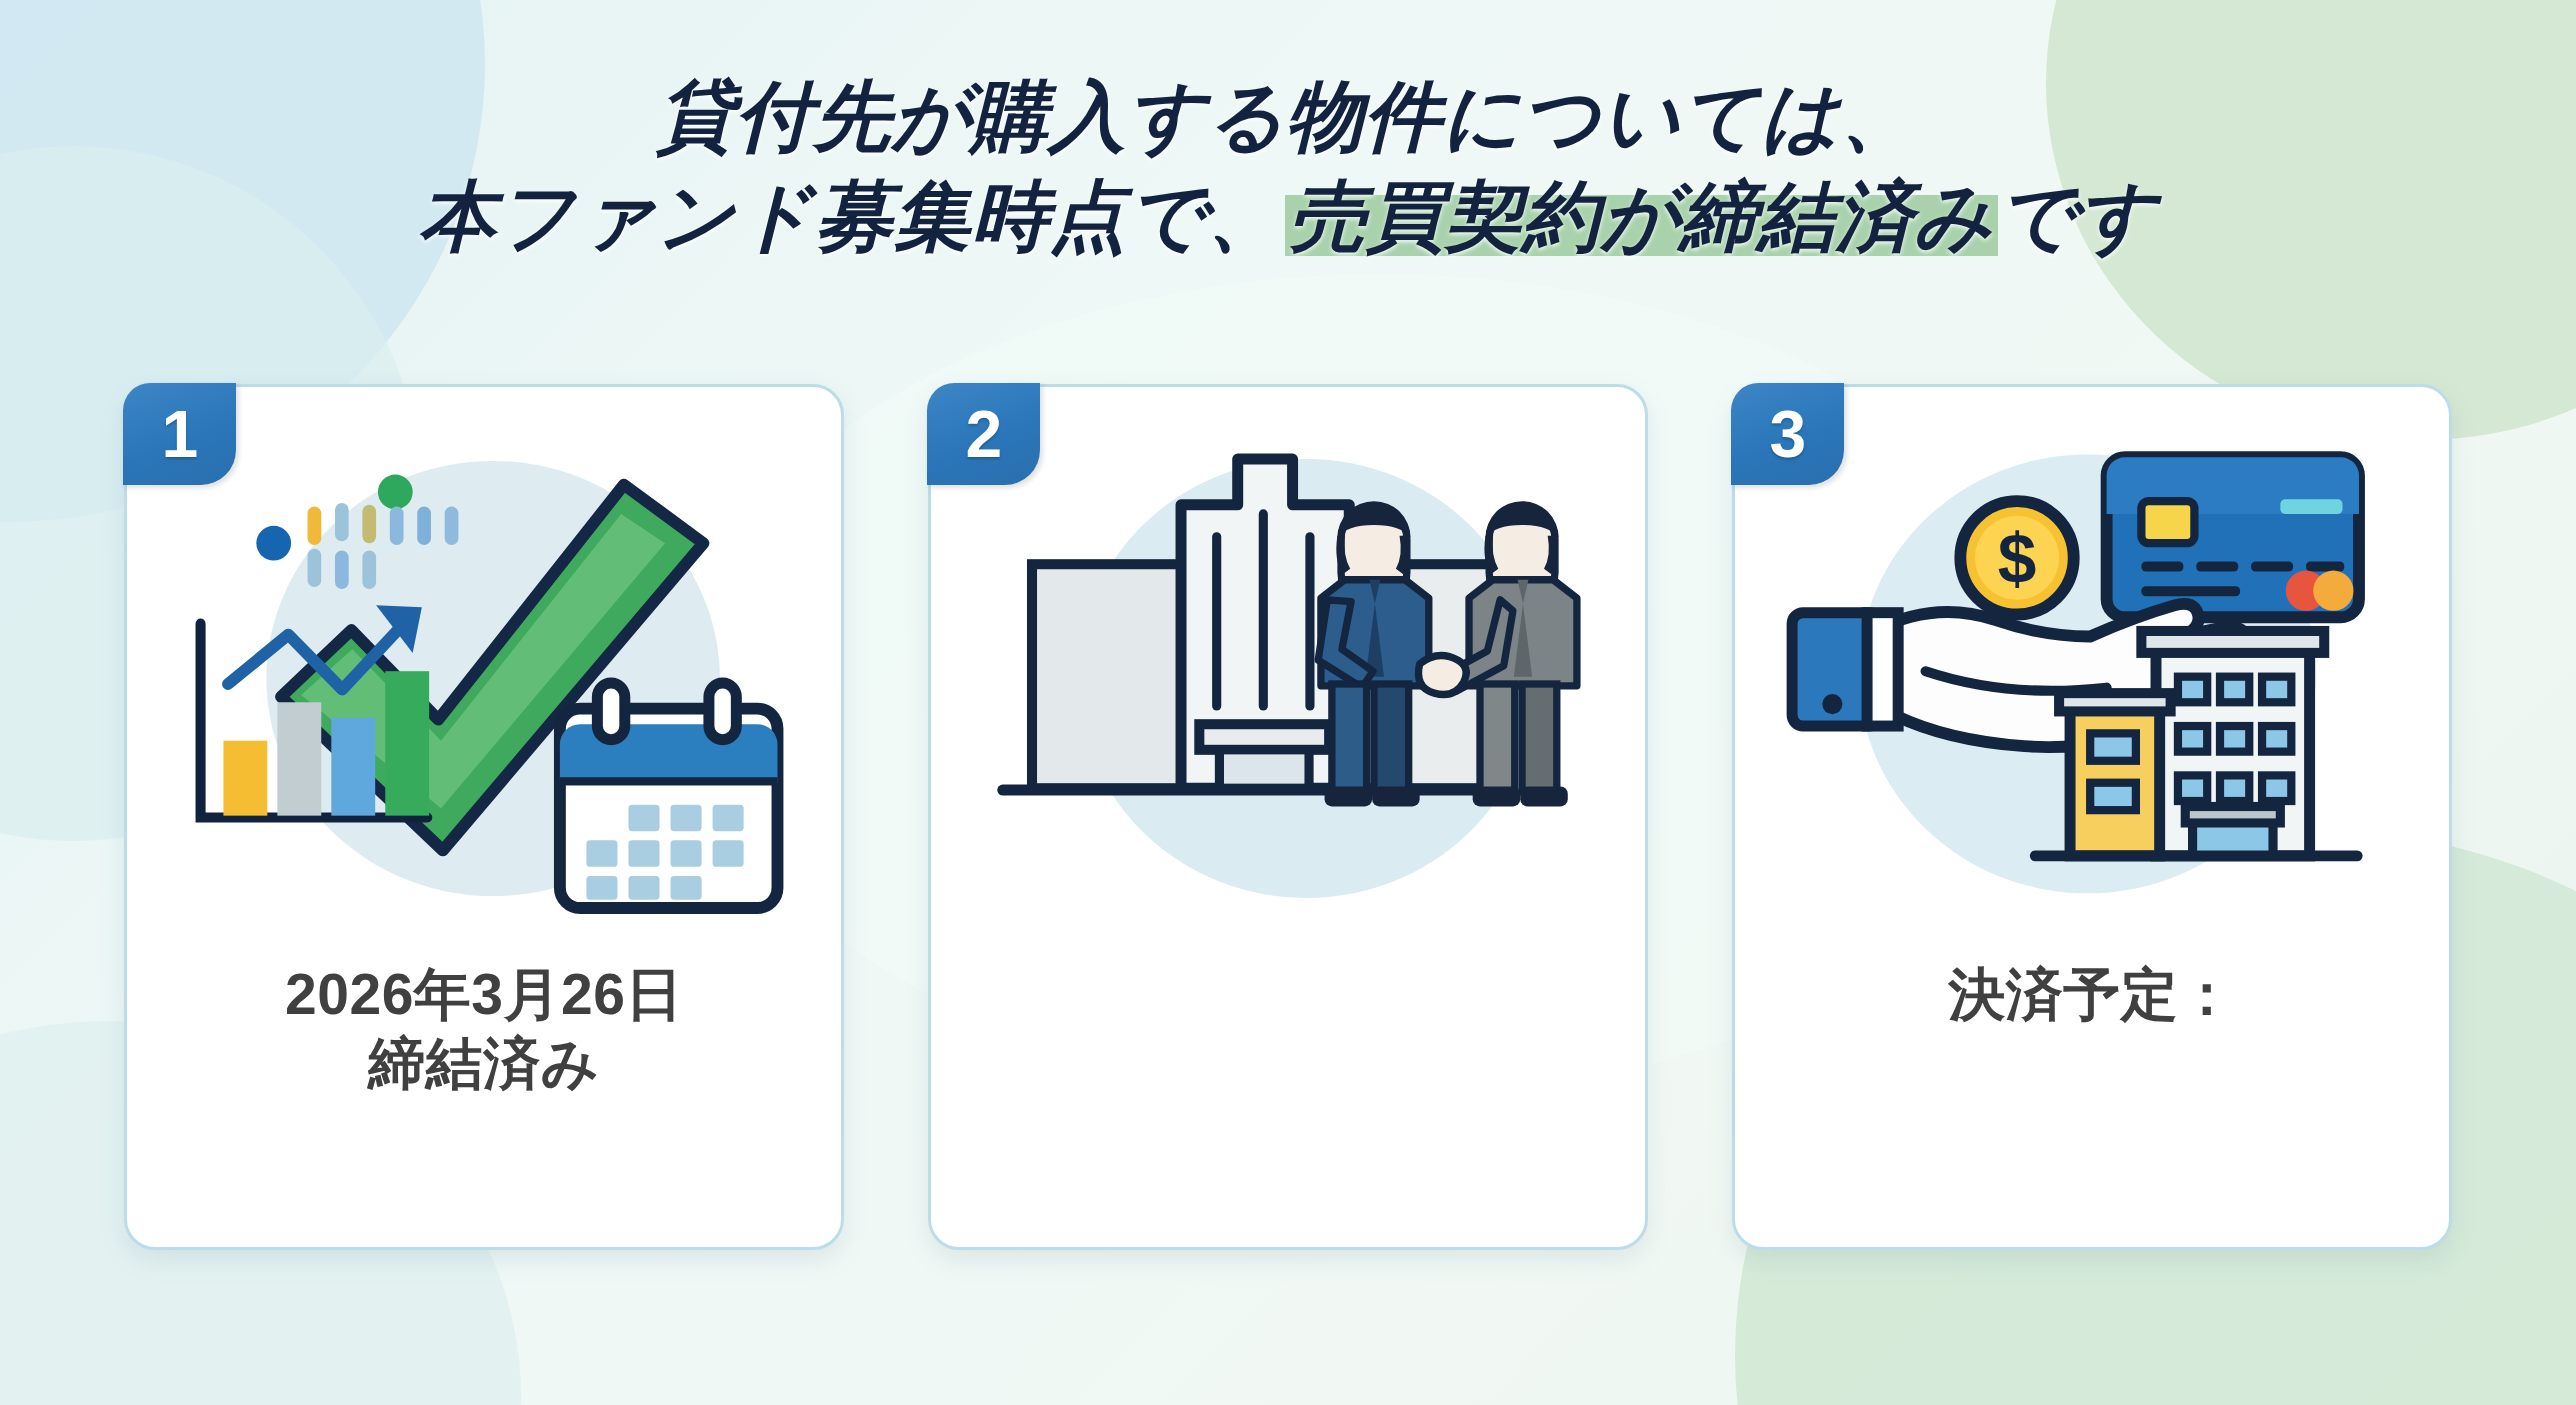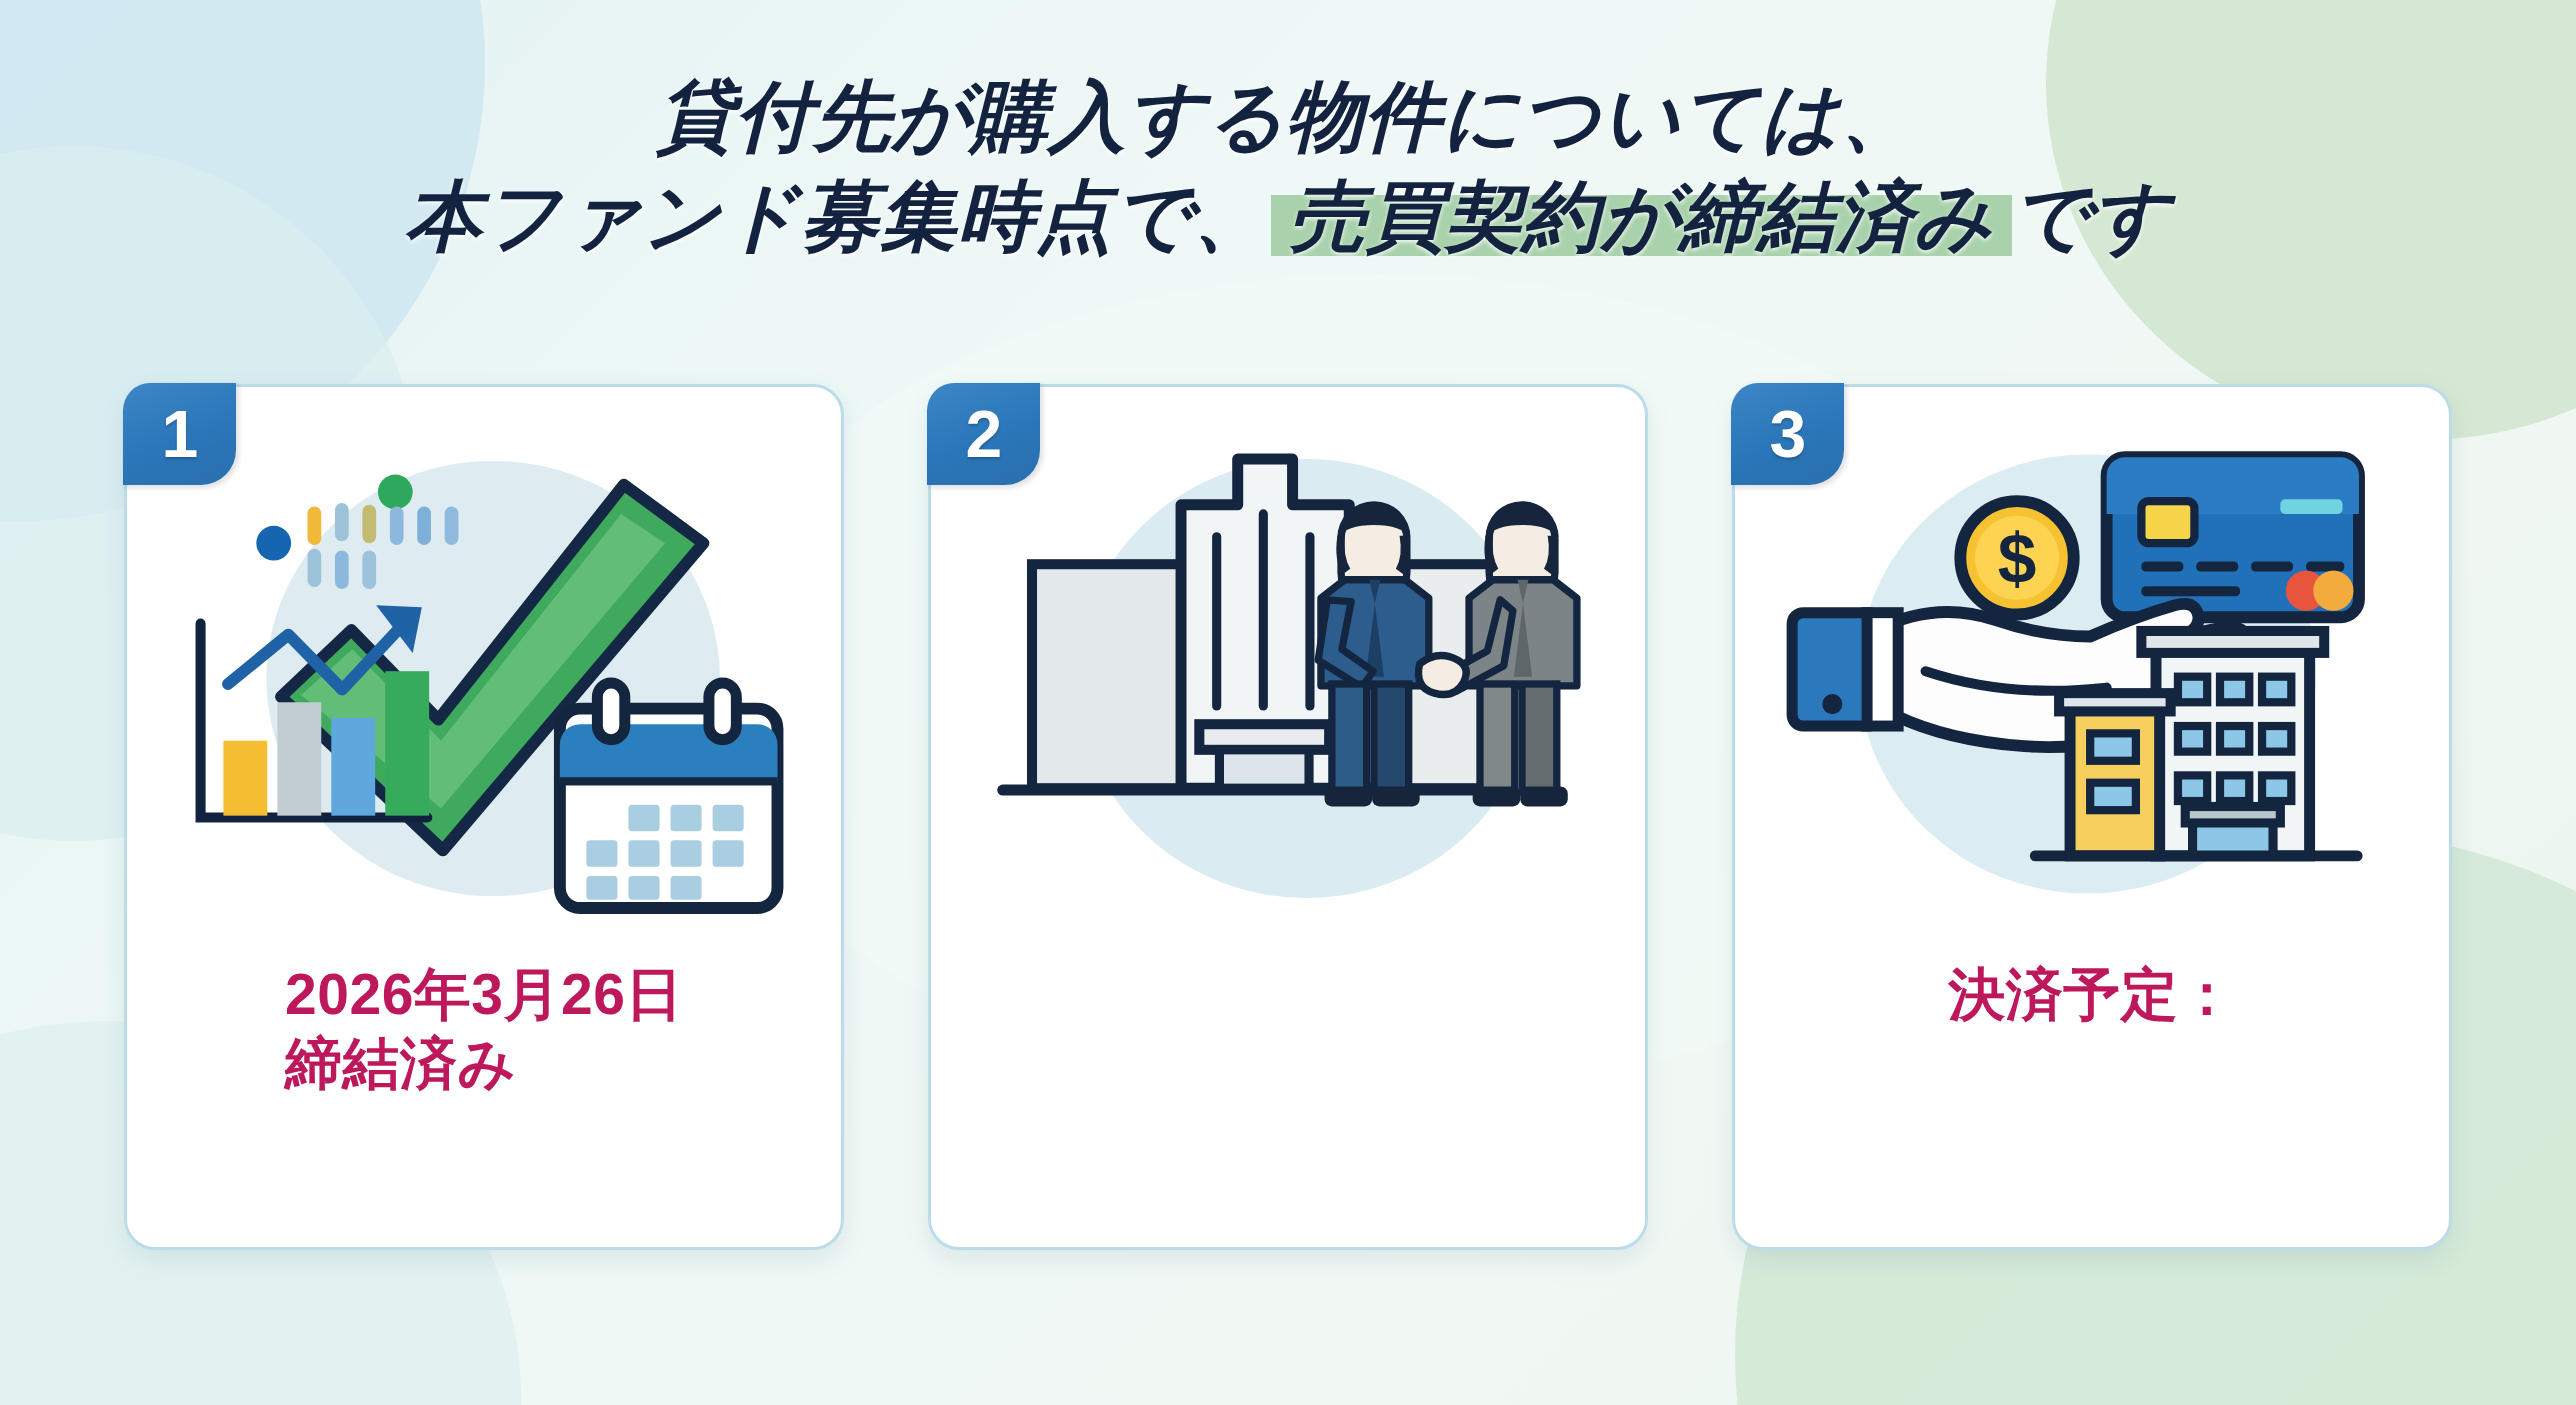--- a/index.html
+++ b/index.html
@@ -19,39 +19,39 @@
   .blob-br{width:1143px;height:1052px;right:-302px;bottom:-476px;background:#d4e9d6;opacity:.95;}
   .blob-bl{width:823px;height:750px;left:-302px;bottom:-366px;background:#e0f0f0;opacity:.8;}
   .blob-center{width:1372px;height:823px;left:695px;top:274px;background:#f3fbf8;opacity:.55;}
 
   
   #title{position:absolute;z-index:3;left:0;right:0;top:66px;text-align:center;
          color:#12223f;font-weight:900;font-size:77px;line-height:1.30;
          letter-spacing:0.9px;text-shadow:0 1.8px 4.6px rgba(255,255,255,.9);font-style:italic;}
   #title .ln{display:block;white-space:nowrap;}
   .hl{background:linear-gradient(transparent 26%,#a9d2ac 26%,#a9d2ac 97%,transparent 97%);
-      padding:0 18px;}
+      padding:0 4px;}
 
   
   #cards{position:absolute;z-index:4;left:0;right:0;top:384px;
          display:flex;justify-content:center;gap:84px;}
   .card{position:relative;width:714px;height:860px;background:#fff;
         border:3.7px solid #bcdcea;border-radius:31px;
         box-shadow:0 9.1px 24px rgba(80,120,150,.13);
         display:flex;flex-direction:column;align-items:center;}
   .badge{position:absolute;left:-3.7px;top:-3.7px;width:113px;height:102px;
          background:linear-gradient(160deg,#3d86c6 0%,#2a76b9 55%,#2a6fae 100%);
          border-radius:27.4px 0 35px 0;
          display:flex;align-items:center;justify-content:center;
          color:#fff;font-size:66px;font-weight:900;line-height:1;
          text-shadow:0 1.8px 2.7px rgba(0,0,0,.22);
          box-shadow:2.7px 2.7px 5.5px rgba(0,0,0,.12);}
   .art{position:relative;width:640px;height:549px;margin-top:16.5px;}
   .art svg{position:absolute;inset:0;width:100%;height:100%;}
-  .caption{margin-top:7.3px;text-align:left;color:#be185d;
+  .caption{margin-top:7.3px;text-align:center;color:#404040;
            font-weight:900;font-size:57px;line-height:1.22;letter-spacing:0.5px;}
   .caption span{display:block;white-space:nowrap;}
 </style>
 </head>
 <body>
 
 <div id="bg">
   <div class="blob blob-tl"></div>
   <div class="blob blob-tl2"></div>
   <div class="blob blob-tr"></div>

